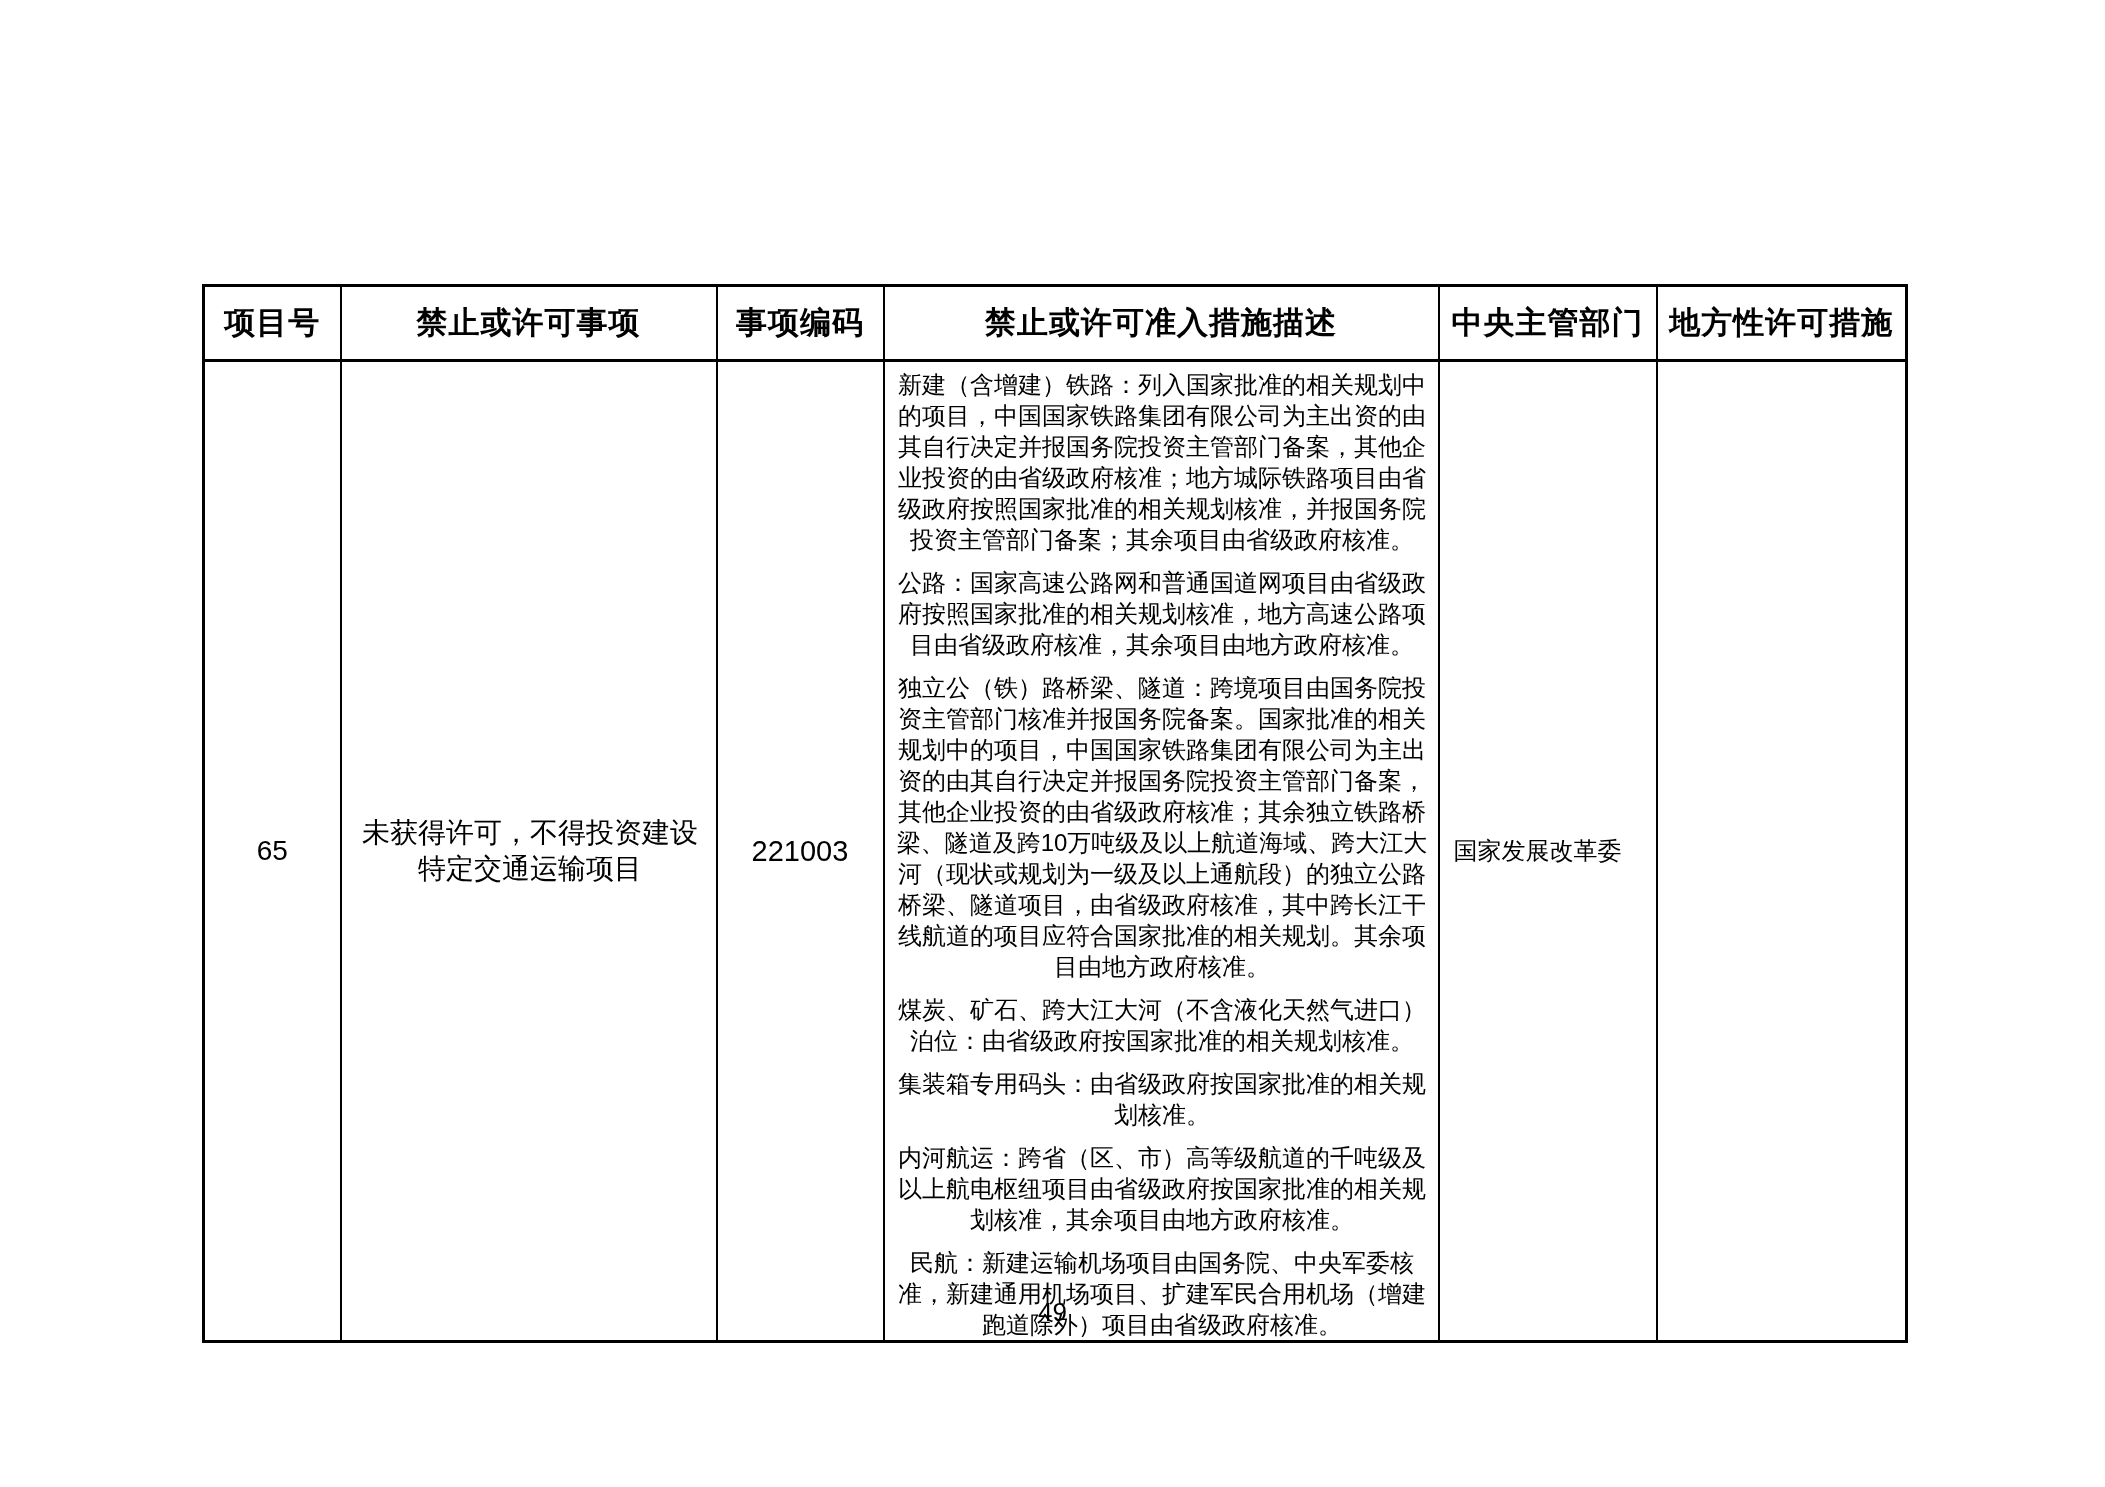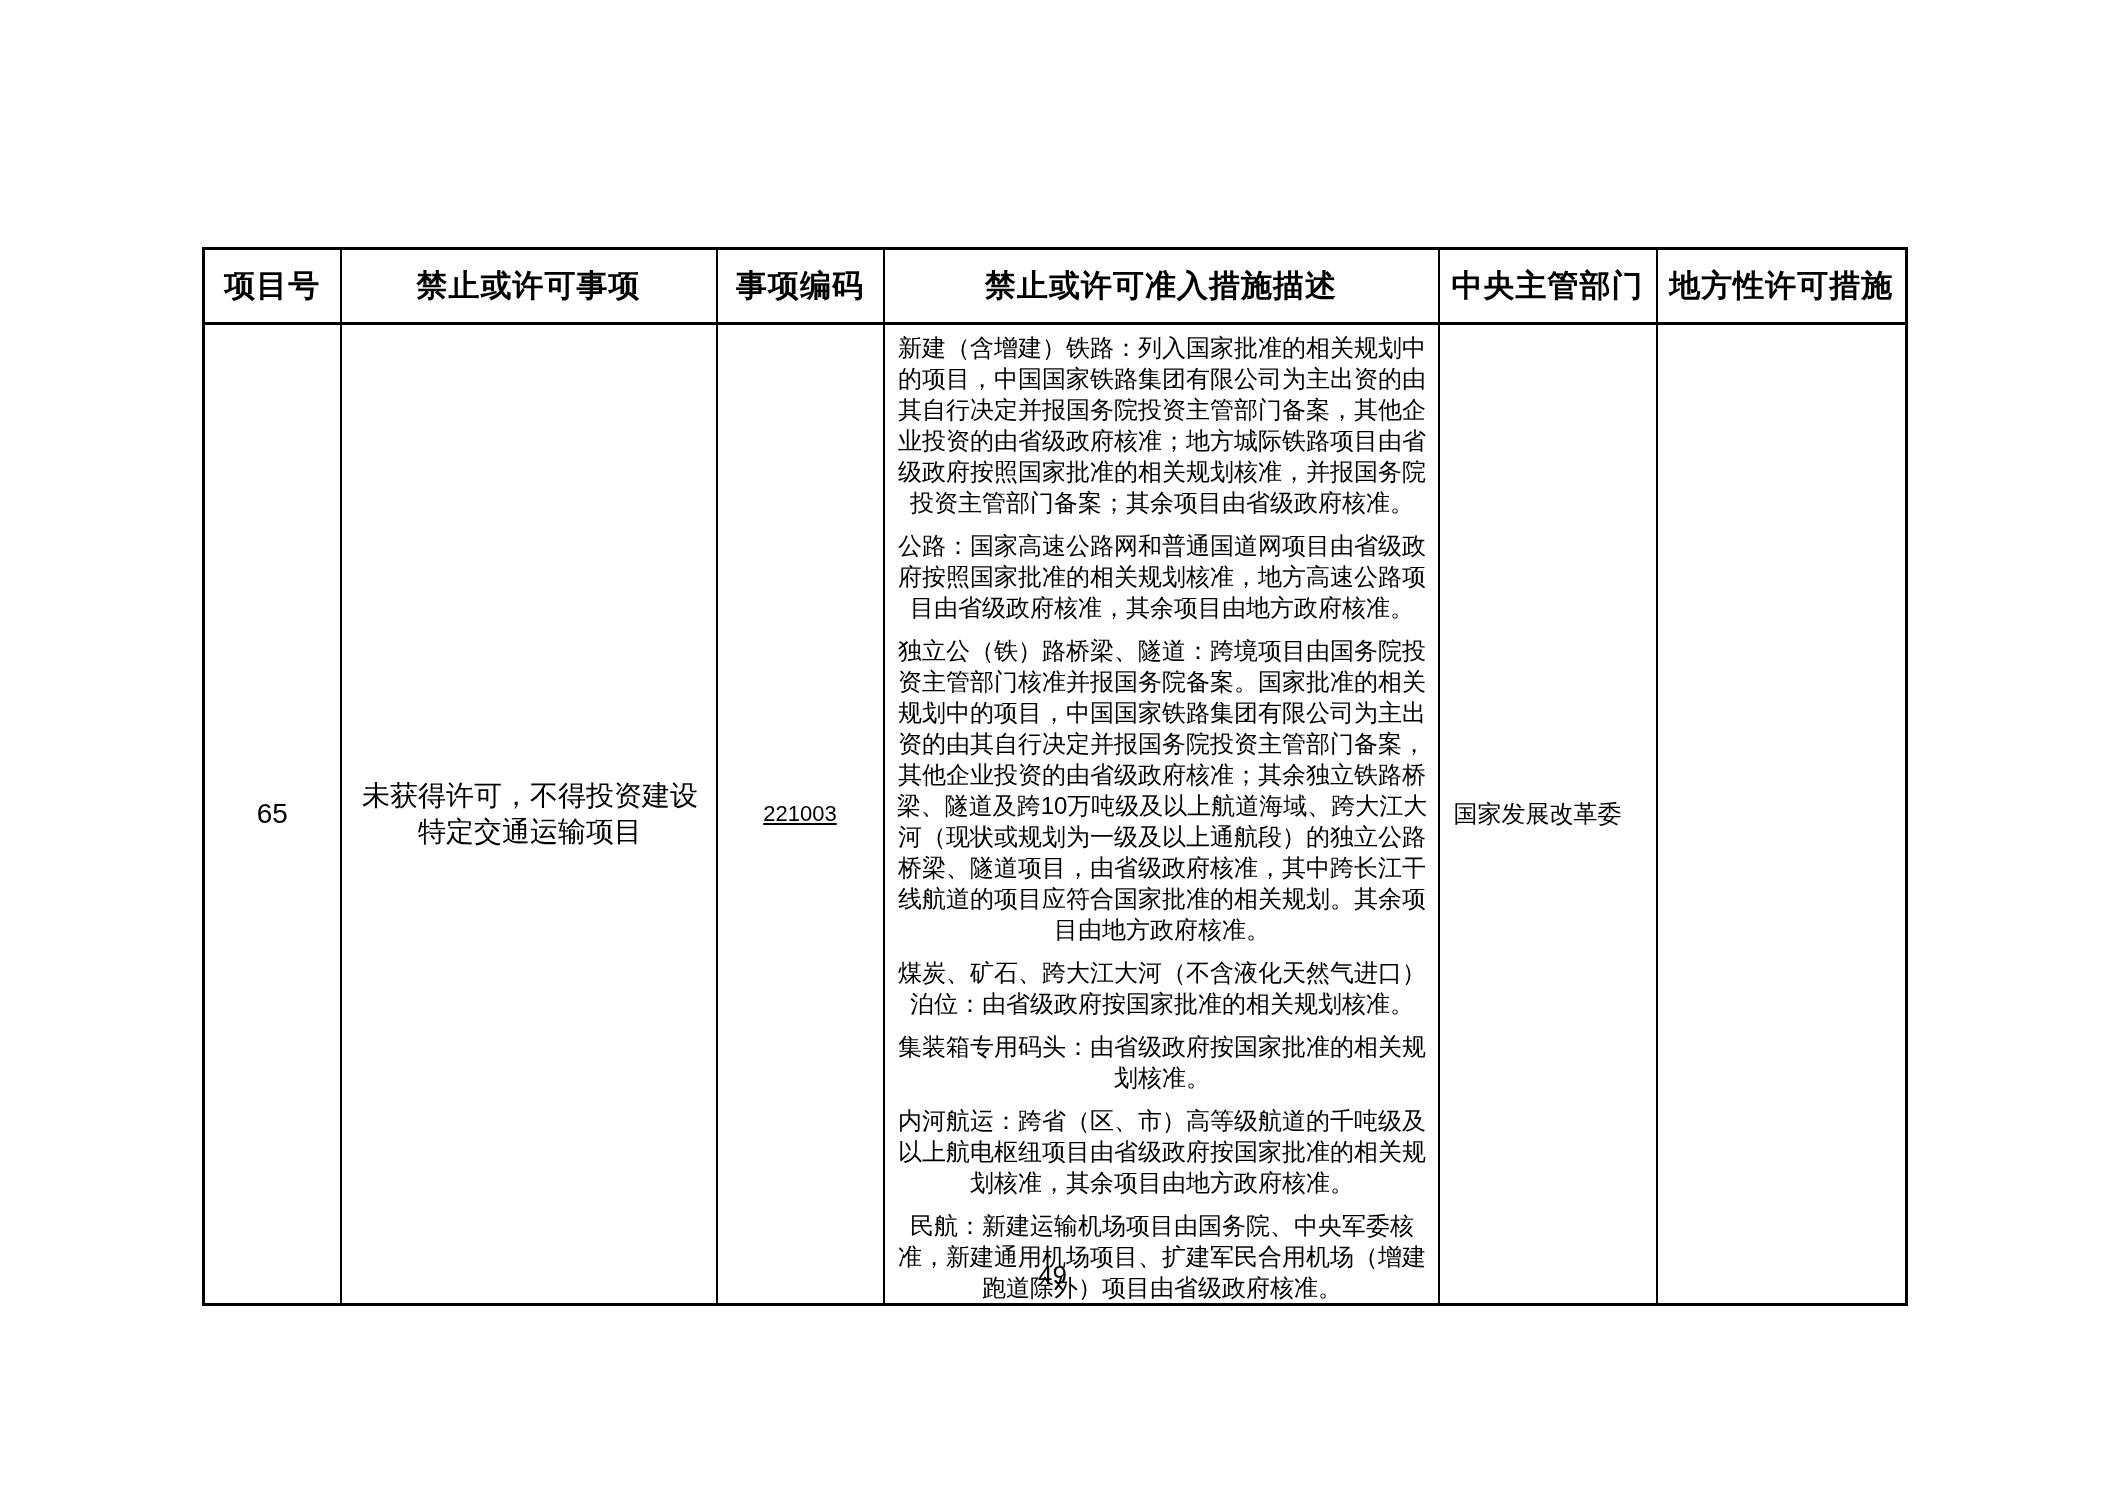--- a/index.html
+++ b/index.html
@@ -7,20 +7,21 @@
     width: 2105px; height: 1487px;
     background: #ffffff;
     font-family: "Liberation Sans", sans-serif;
     color: #000000;
   }
   .page {
     position: relative;
     width: 2105px; height: 1331px;
     background: #ffffff;
     overflow: hidden;
+    margin-top: 37px;
   }
   table.doc-table {
     position: absolute;
     left: 202px; top: 247px;
     width: 1703px;
     table-layout: fixed;
     border-collapse: collapse;
     border: 3px solid #000000;
   }
   table.doc-table th,
@@ -46,22 +47,21 @@
   td.c-matter {
     text-align: center;
     vertical-align: middle;
     font-size: 28px;
     line-height: 36px;
     padding: 0 6px 0 9px;
   }
   td.c-code {
     text-align: center;
     vertical-align: middle;
-    font-size: 22px;
-    text-decoration: underline;
+    font-size: 29px;
   }
   td.c-measures {
     text-align: center;
     vertical-align: top;
     font-size: 24px;
     line-height: 31px;
     padding: 7px 7px 0 9px;
   }
   td.c-measures p { margin: 0 0 12px 0; }
   td.c-measures p:last-child { margin-bottom: 0; }

